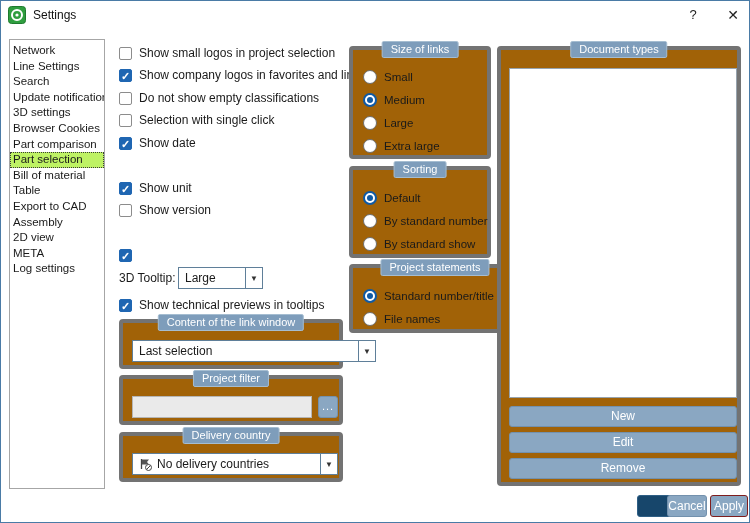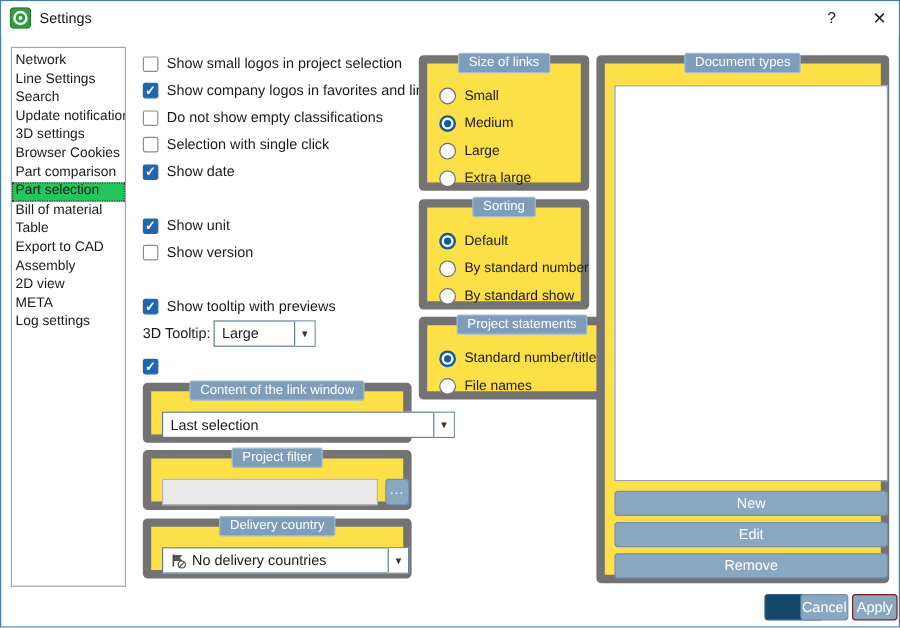--- a/index.html
+++ b/index.html
@@ -16,41 +16,41 @@
   .tb-btn { position:absolute; top:3px; width:28px; height:22px; text-align:center;
             line-height:22px; font-size:13px; color:#222; cursor:default; }
   .help-btn { left:678px; }
   .close-btn { left:718px; font-size:14px; }
 
   
   .sidebar { position:absolute; left:8px; top:38px; width:96px; height:450px;
              border:1px solid #a6a6a6; background:#fff; padding-top:3px; }
   .side-item { height:15.6px; line-height:15.6px; padding-left:3px; font-size:11.5px;
                white-space:nowrap; overflow:hidden; cursor:default; }
-  .side-item.selected { background:#22c55e; outline:1px dotted #3a3a3a; outline-offset:-1px; }
+  .side-item.selected { background:#bef264; outline:1px dotted #3a3a3a; outline-offset:-1px; }
 
   
   .row { position:absolute; left:118px; display:flex; align-items:center; gap:7px; height:16px; }
   .cb { width:13px; height:13px; border:1px solid #8c8c8c; border-radius:2px;
         background:#fff; position:relative; flex:none; }
   .cb.checked { background:#1f66b2; border-color:#1f66b2; }
   .cb.checked::after { content:"✓"; position:absolute; inset:0; color:#fff;
         font-size:11px; line-height:12px; text-align:center; font-weight:700; }
   .row-label { white-space:nowrap; }
 
   .radio-row { position:absolute; display:flex; align-items:center; gap:7px; height:16px; left:10px; }
   .radio { width:14px; height:14px; border:1px solid #6e6e6e; border-radius:50%;
            background:#fff; flex:none; position:relative; }
   .radio.selected { border:2px solid #0f5aa5; }
   .radio.selected::after { content:""; position:absolute; left:2px; top:2px; width:6px; height:6px;
            border-radius:50%; background:#0f5aa5; }
   .radio-label { white-space:nowrap; font-size:11.5px; }
 
   
-  .group { position:absolute; border:7px solid #737373; border-radius:4px; background:#fde047; }
+  .group { position:absolute; border:4px solid #737373; border-radius:4px; background:#a16207; }
   .group-title { position:absolute; top:-9px; left:50%; transform:translateX(-50%);
       background:#7e9dbb; color:#fff; font-size:11px; padding:1px 8px;
       border:1px solid #a5bdd1; border-radius:2px; white-space:nowrap; line-height:13px; }
 
   
   .combo { position:absolute; height:22px; background:#fff; border:1px solid #5f7f99;
            display:flex; align-items:center; cursor:default; }
   .combo-text { flex:1; padding-left:6px; font-size:12px; white-space:nowrap; overflow:hidden;
                 display:flex; align-items:center; gap:5px; }
   .combo-arrow { width:17px; align-self:stretch; border-left:1px solid #5f7f99;
@@ -131,33 +131,33 @@
   <div class="row" style="top:179px">
     <span class="cb checked"></span>
     <span class="row-label">Show unit</span>
   </div>
   <div class="row" style="top:201px">
     <span class="cb"></span>
     <span class="row-label">Show version</span>
   </div>
   <div class="row" style="top:246px">
     <span class="cb checked"></span>
-    <span class="row-label">Show tooltip with previews</span>
   </div>
 
   <div class="row" style="top:269px">
     <span class="row-label">3D Tooltip:</span>
   </div>
   <div class="combo" style="left:177px; top:266px; width:85px;">
     <span class="combo-text">Large</span>
     <span class="combo-arrow">▼</span>
   </div>
 
   <div class="row" style="top:296px">
     <span class="cb checked"></span>
+    <span class="row-label">Show technical previews in tooltips</span>
   </div>
 
   <div class="group" style="left:118px; top:318px; width:224px; height:50px;">
     <span class="group-title">Content of the link window</span>
     <div class="combo" style="left:9px; top:17px; width:244px;">
       <span class="combo-text">Last selection</span>
       <span class="combo-arrow">▼</span>
     </div>
   </div>
 

